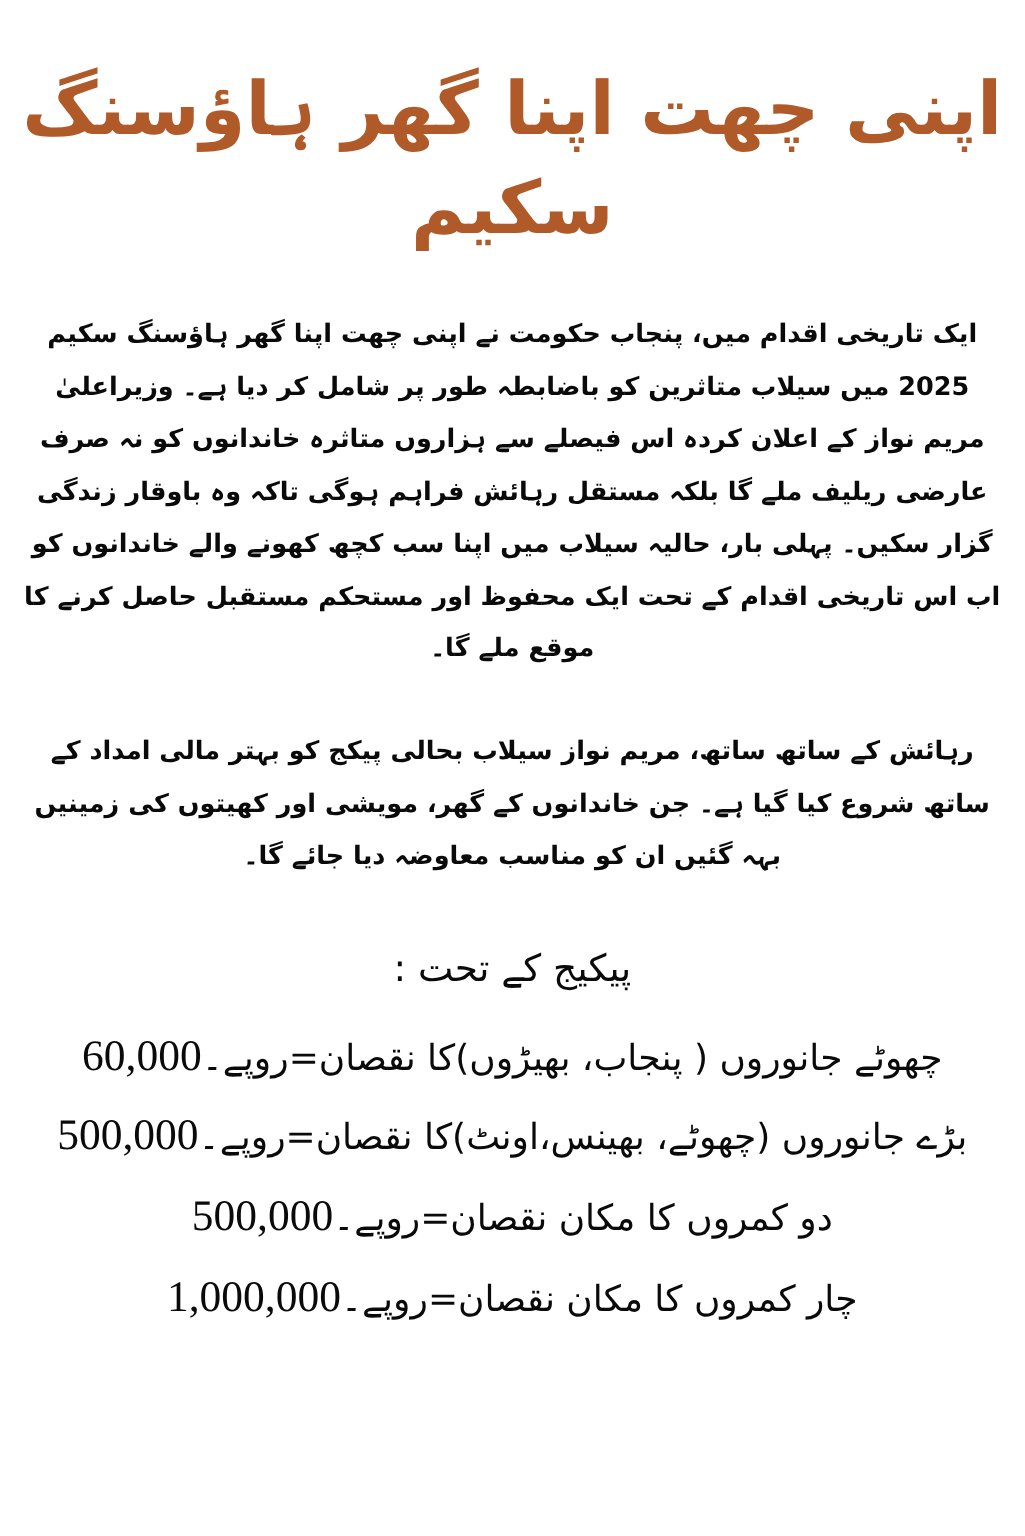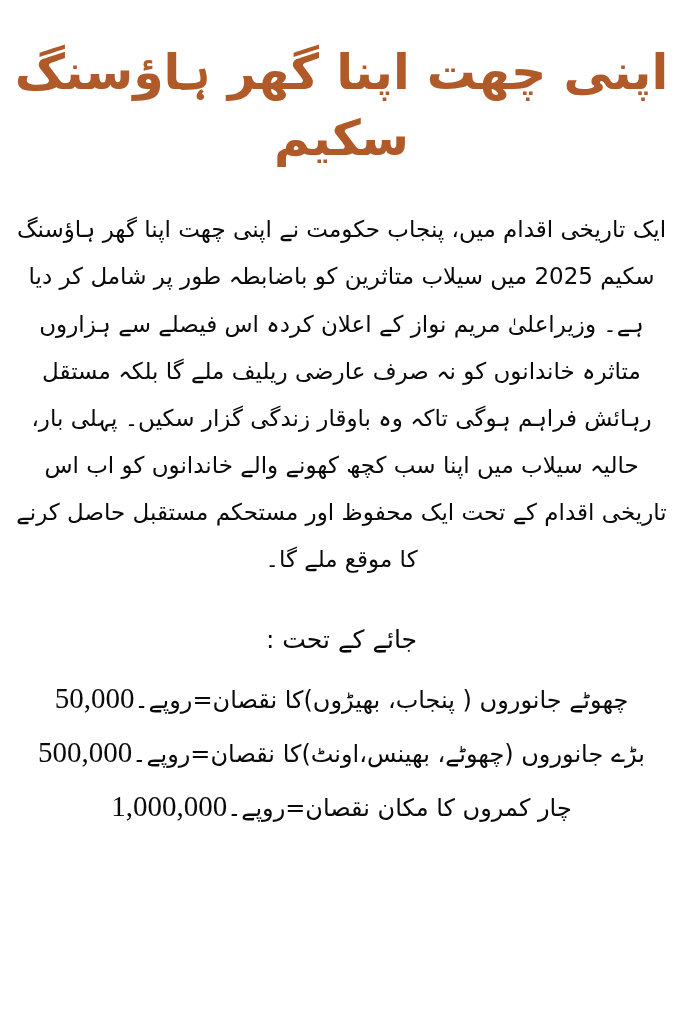--- a/index.html
+++ b/index.html
@@ -19,24 +19,25 @@
   }
   .title {
     color: #AF5A28;
     font-size: 49px;
     font-weight: bold;
     text-align: center;
     line-height: 1.35;
     margin: 10px 4px 34px 4px;
   }
   .para {
-    font-size: 23px;
+    font-size: 17px;
     line-height: 2.05;
     text-align: center;
     margin: 0 6px 34px 6px;
+    font-weight: bold;
   }
   .pkg-heading {
     font-size: 25px;
     text-align: center;
     margin: 0 0 10px 0;
     line-height: 1.8;
   }
   .pkg-list { margin-bottom: 30px; }
   .pkg-item {
     font-size: 24px;
@@ -51,33 +52,37 @@
 </style>
 </head>
 <body>
 
 <div class="page">
 
   <h1 class="title">اپنی چھت اپنا گھر ہاؤسنگ سکیم</h1>
 
   <p class="para">ایک تاریخی اقدام میں، پنجاب حکومت نے اپنی چھت اپنا گھر ہاؤسنگ سکیم 2025 میں سیلاب متاثرین کو باضابطہ طور پر شامل کر دیا ہے۔ وزیراعلیٰ مریم نواز کے اعلان کردہ اس فیصلے سے ہزاروں متاثرہ خاندانوں کو نہ صرف عارضی ریلیف ملے گا بلکہ مستقل رہائش فراہم ہوگی تاکہ وہ باوقار زندگی گزار سکیں۔ پہلی بار، حالیہ سیلاب میں اپنا سب کچھ کھونے والے خاندانوں کو اب اس تاریخی اقدام کے تحت ایک محفوظ اور مستحکم مستقبل حاصل کرنے کا موقع ملے گا۔</p>
 
+  <p class="para">رہائش کے ساتھ ساتھ، مریم نواز سیلاب بحالی پیکج کو بہتر مالی امداد کے ساتھ شروع کیا گیا ہے۔ جن خاندانوں کے گھر، مویشی اور کھیتوں کی زمینیں بہہ گئیں ان کو مناسب معاوضہ دیا جائے گا۔</p>
 
-  <div class="pkg-heading">جائے کے تحت :</div>
+  <div class="pkg-heading">پیکیج کے تحت :</div>
 
   <div class="pkg-list">
 
     <div class="pkg-item">
-      <span>چھوٹے جانوروں ( پنجاب، بھیڑوں)کا نقصان=روپے۔</span><span class="amount">50,000</span>
+      <span>چھوٹے جانوروں ( پنجاب، بھیڑوں)کا نقصان=روپے۔</span><span class="amount">60,000</span>
     </div>
 
     <div class="pkg-item">
       <span>بڑے جانوروں (چھوٹے، بھینس،اونٹ)کا نقصان=روپے۔</span><span class="amount">500,000</span>
     </div>
 
+    <div class="pkg-item">
+      <span>دو کمروں کا مکان نقصان=روپے۔</span><span class="amount">500,000</span>
+    </div>
 
     <div class="pkg-item">
       <span>چار کمروں کا مکان نقصان=روپے۔</span><span class="amount">1,000,000</span>
     </div>
 
   </div>
 
 </div>
 
 </body></html>

